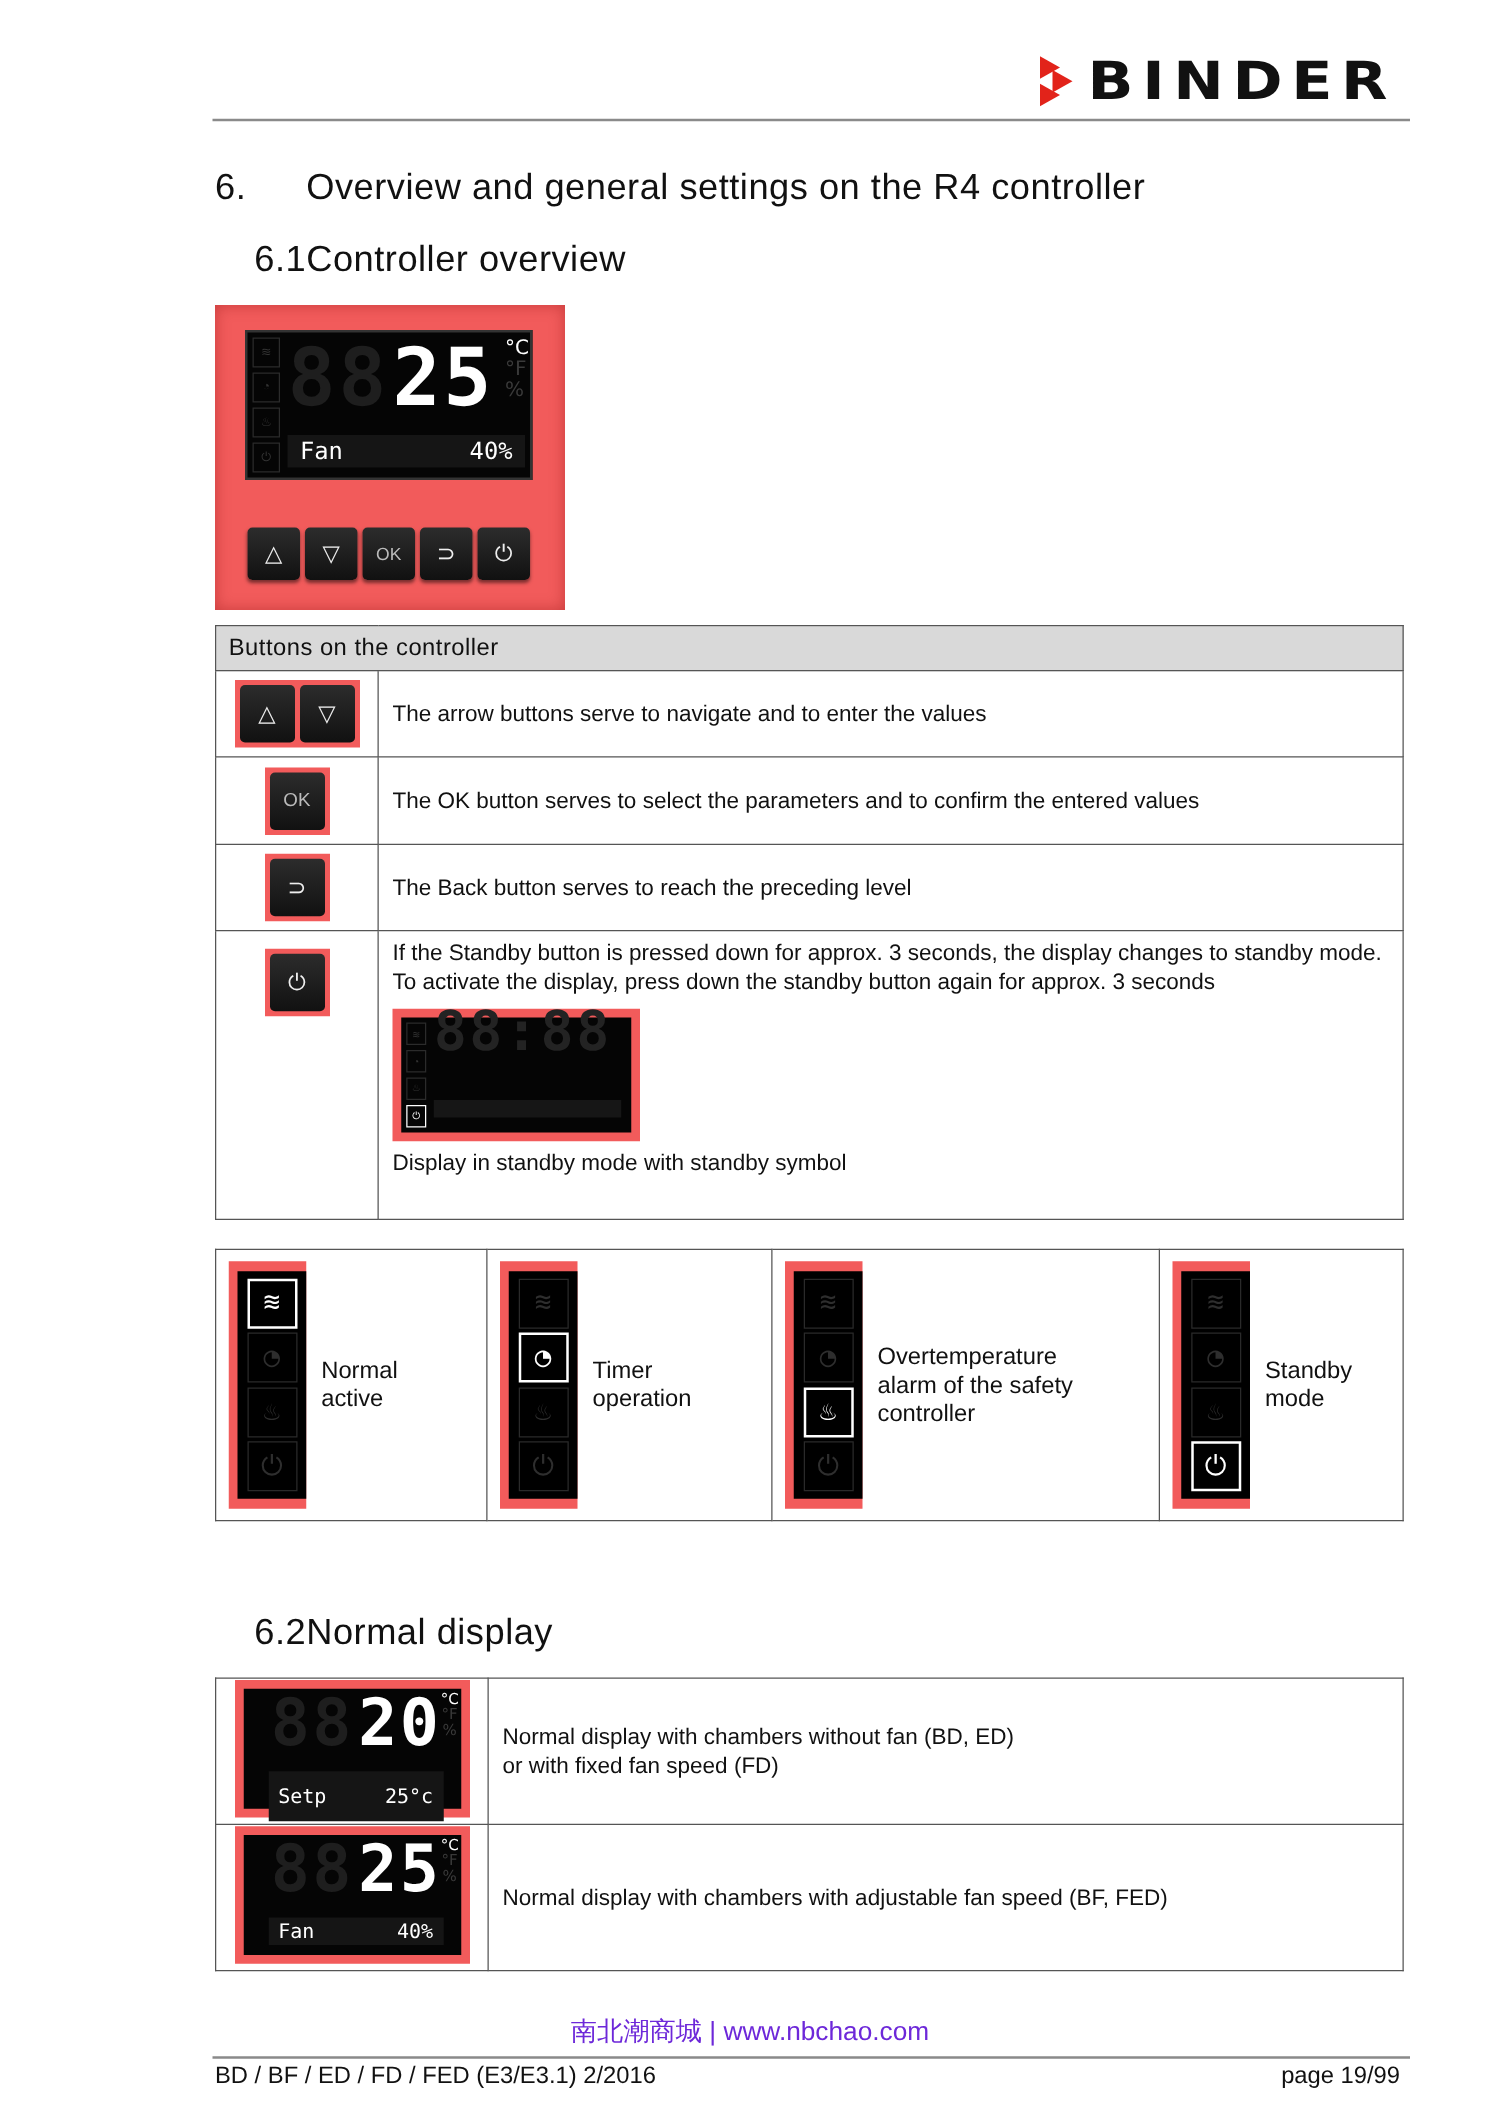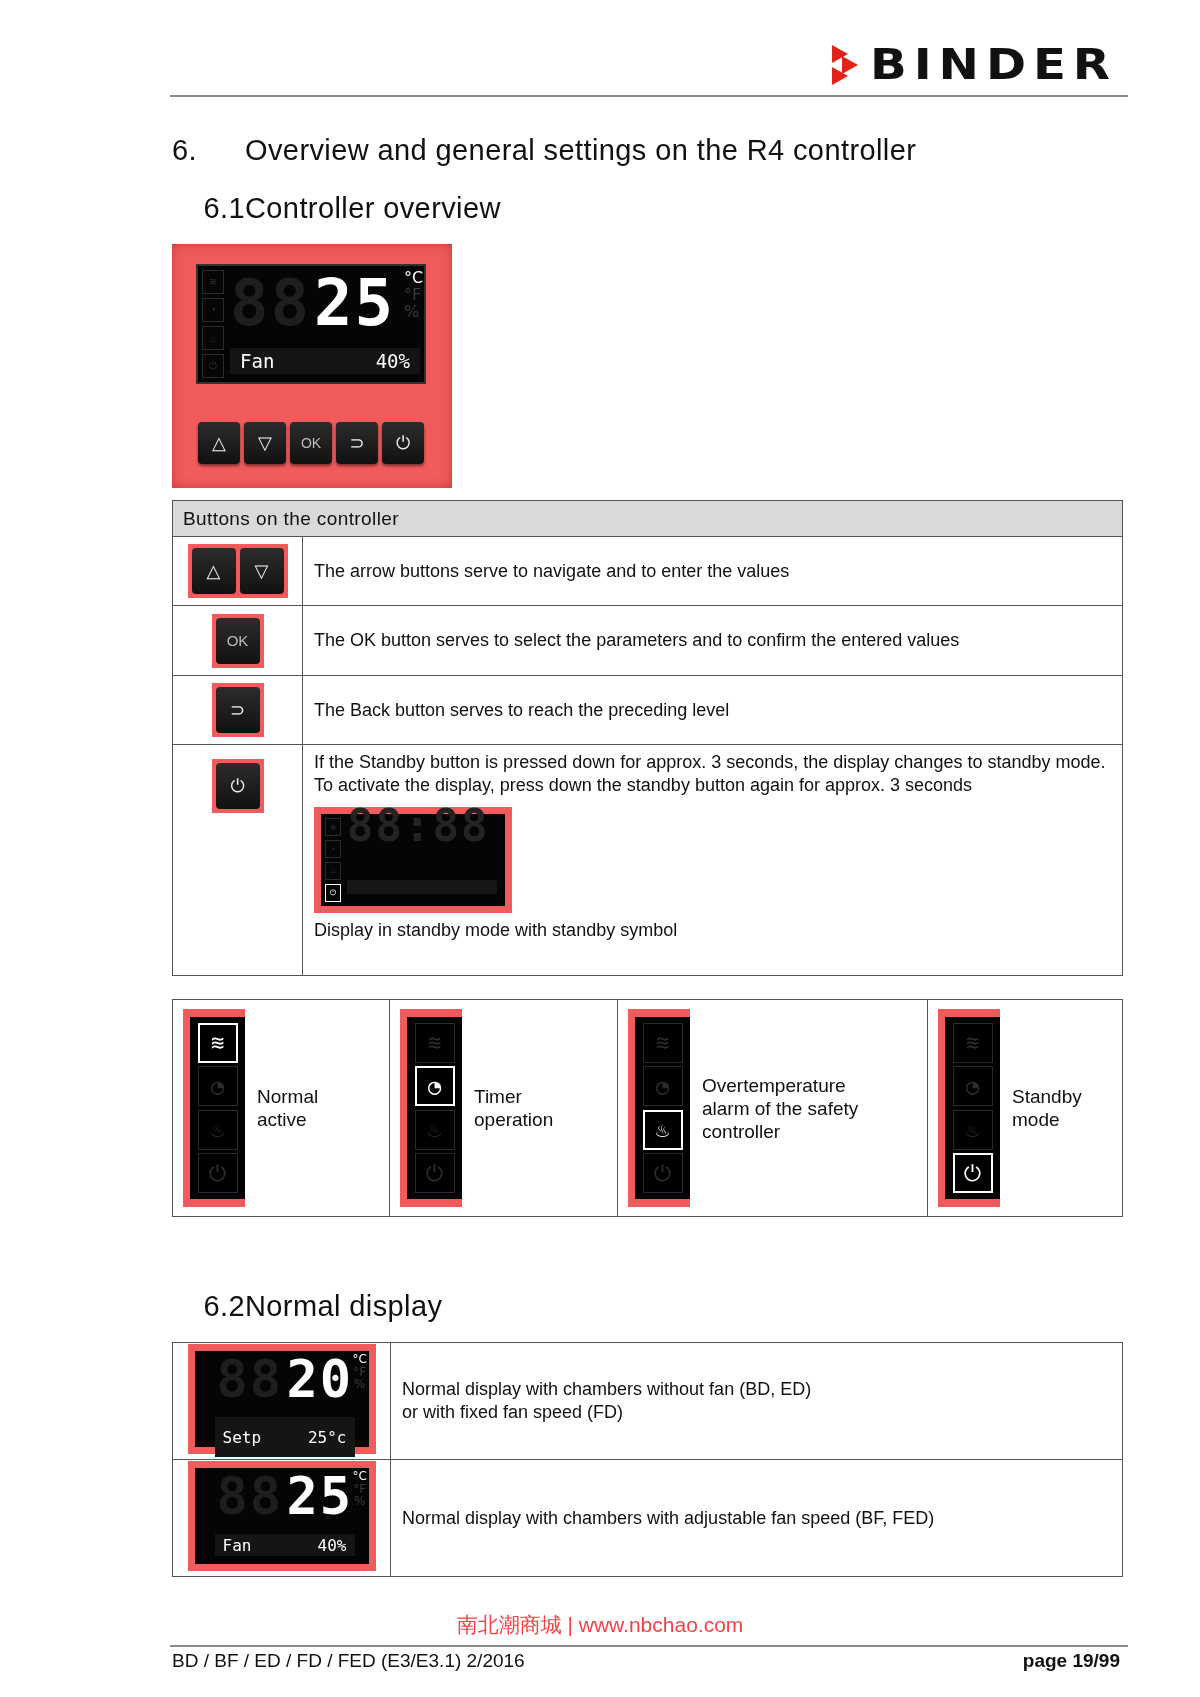--- a/index.html
+++ b/index.html
@@ -44,24 +44,24 @@
   .status-col { display: flex; align-items: center; height: 100%; }
   .strip { width: 62px; height: 198px; background: #f25b5b; padding: 8px 0 8px 7px; margin: 0 12px 0 10px; flex: none; }
   .strip .inner { background: #000; height: 100%; display: flex; flex-direction: column; justify-content: space-around; align-items: center; padding: 4px 2px; }
   .strip .sym { width: 40px; height: 40px; border: 1px solid #2a2a2a; color: #2e2e2e; font-size: 22px; display: flex; align-items: center; justify-content: center; font-family: "DejaVu Sans Mono", monospace; }
   .strip .sym.on { border: 2px solid #fff; color: #fff; }
   .stext { font-size: 19px; line-height: 23px; }
 
   .ndisp { background: #f25b5b; padding: 7px; display: inline-block; }
   .ndisp .scr { width: 174px; height: 96px; background: #050505; position: relative; }
 
-  .wm { position: absolute; left: 0; width: 1200px; top: 1611px; text-align: center; font-size: 21px; color: #ef4444; }
+  .wm { position: absolute; left: 0; width: 1200px; top: 1611px; text-align: center; font-size: 21px; color: #6d28d9; }
   .bot-rule { position: absolute; left: 170px; top: 1645px; width: 958px; height: 2px; background: #8a8a8a; }
   .foot-l { position: absolute; left: 172px; top: 1650px; font-size: 19px; }
-  .foot-r { position: absolute; right: 80px; top: 1650px; font-size: 19px; font-weight: bold; }
+  .foot-r { position: absolute; right: 80px; top: 1650px; font-size: 19px; }
 </style>
 </head>
 <body>
 
 <div class="logo">
   <div class="mark">
     <div class="t" style="left:0;top:0;"></div>
     <div class="t" style="left:10px;top:11px;"></div>
     <div class="t" style="left:0;top:22px;"></div>
   </div>

